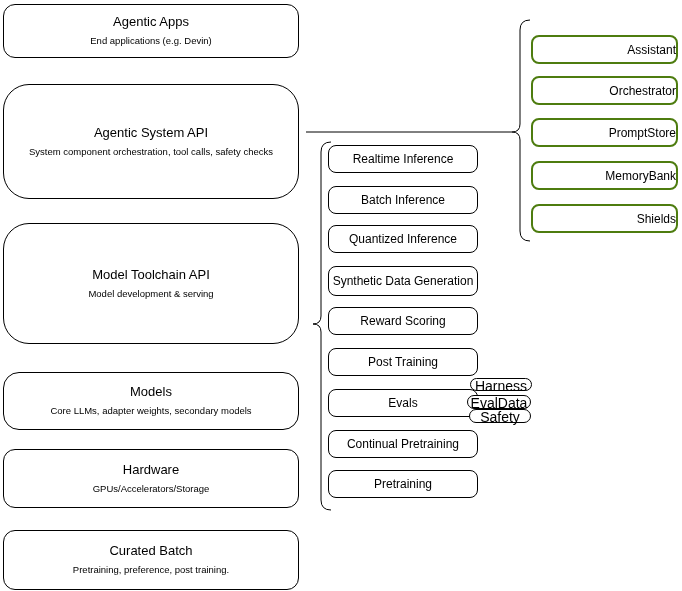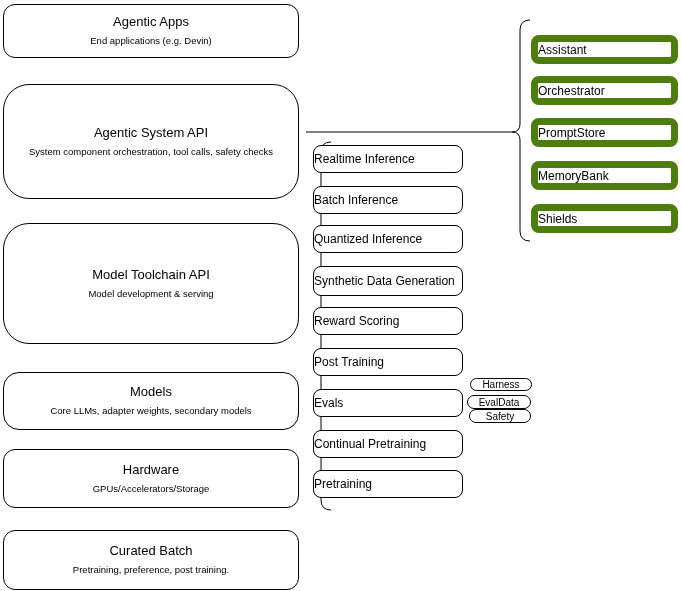--- a/index.html
+++ b/index.html
@@ -21,41 +21,41 @@
   .stacknode .subtitle{font-size:9.5px;line-height:1.2;}
   #box-agentic-apps{top:4px;height:54px;border-radius:12px;}
   #box-agentic-system-api{top:84px;height:115px;border-radius:26px;}
   #box-model-toolchain-api{top:223px;height:121px;border-radius:26px;}
   #box-models{top:372px;height:58px;border-radius:16px;}
   #box-hardware{top:449px;height:59px;border-radius:12px;}
   #box-curated-data{top:530px;height:60px;border-radius:12px;}
 
   
   .midbox{
-    position:absolute;left:313px;width:150px;height:28px;border:1px solid #000;
-    border-radius:8px;background:#fff;display:flex;align-items:center;
+    position:absolute;left:328px;width:150px;height:28px;border:1px solid #000;
+    border-radius:8px;background:#fff;display:flex;align-items:center;justify-content:center;
     font-size:12px;z-index:2;box-sizing:border-box;white-space:nowrap;
   }
   #mid-0{top:145px}#mid-1{top:186px}#mid-2{top:225px}#mid-3{top:266px;height:30px}
   #mid-4{top:307px}#mid-5{top:348px}#mid-6{top:389px}#mid-7{top:430px}#mid-8{top:470px}
 
   
   .oval{
     position:absolute;border:1px solid #000;border-radius:999px;background:#fff;
-    display:flex;align-items:flex-end;justify-content:center;font-size:10px;line-height:1;
+    display:flex;align-items:flex-start;justify-content:center;font-size:14px;line-height:1;
     z-index:4;box-sizing:border-box;white-space:nowrap;
   }
   #oval-0{left:470px;top:378px;width:62px;height:13px;}
   #oval-1{left:467px;top:395px;width:64px;height:14px;}
   #oval-2{left:469px;top:409px;width:62px;height:14px;}
 
   
   .rightbox{
-    position:absolute;left:531px;width:147px;height:29px;border:7px solid #4d7c0f;
-    border-radius:8px;background:#fff;display:flex;align-items:center;justify-content:flex-start;
+    position:absolute;left:531px;width:147px;height:29px;border:2px solid #4d7c0f;
+    border-radius:8px;background:#fff;display:flex;align-items:center;justify-content:flex-end;
     font-size:12px;z-index:2;box-sizing:border-box;white-space:nowrap;
   }
   #right-0{top:35px}#right-1{top:76px}#right-2{top:118px}#right-3{top:161px}#right-4{top:204px}
 
   .label{display:block;}
 </style>
 </head>
 <body>
 
 <div class="canvas">

